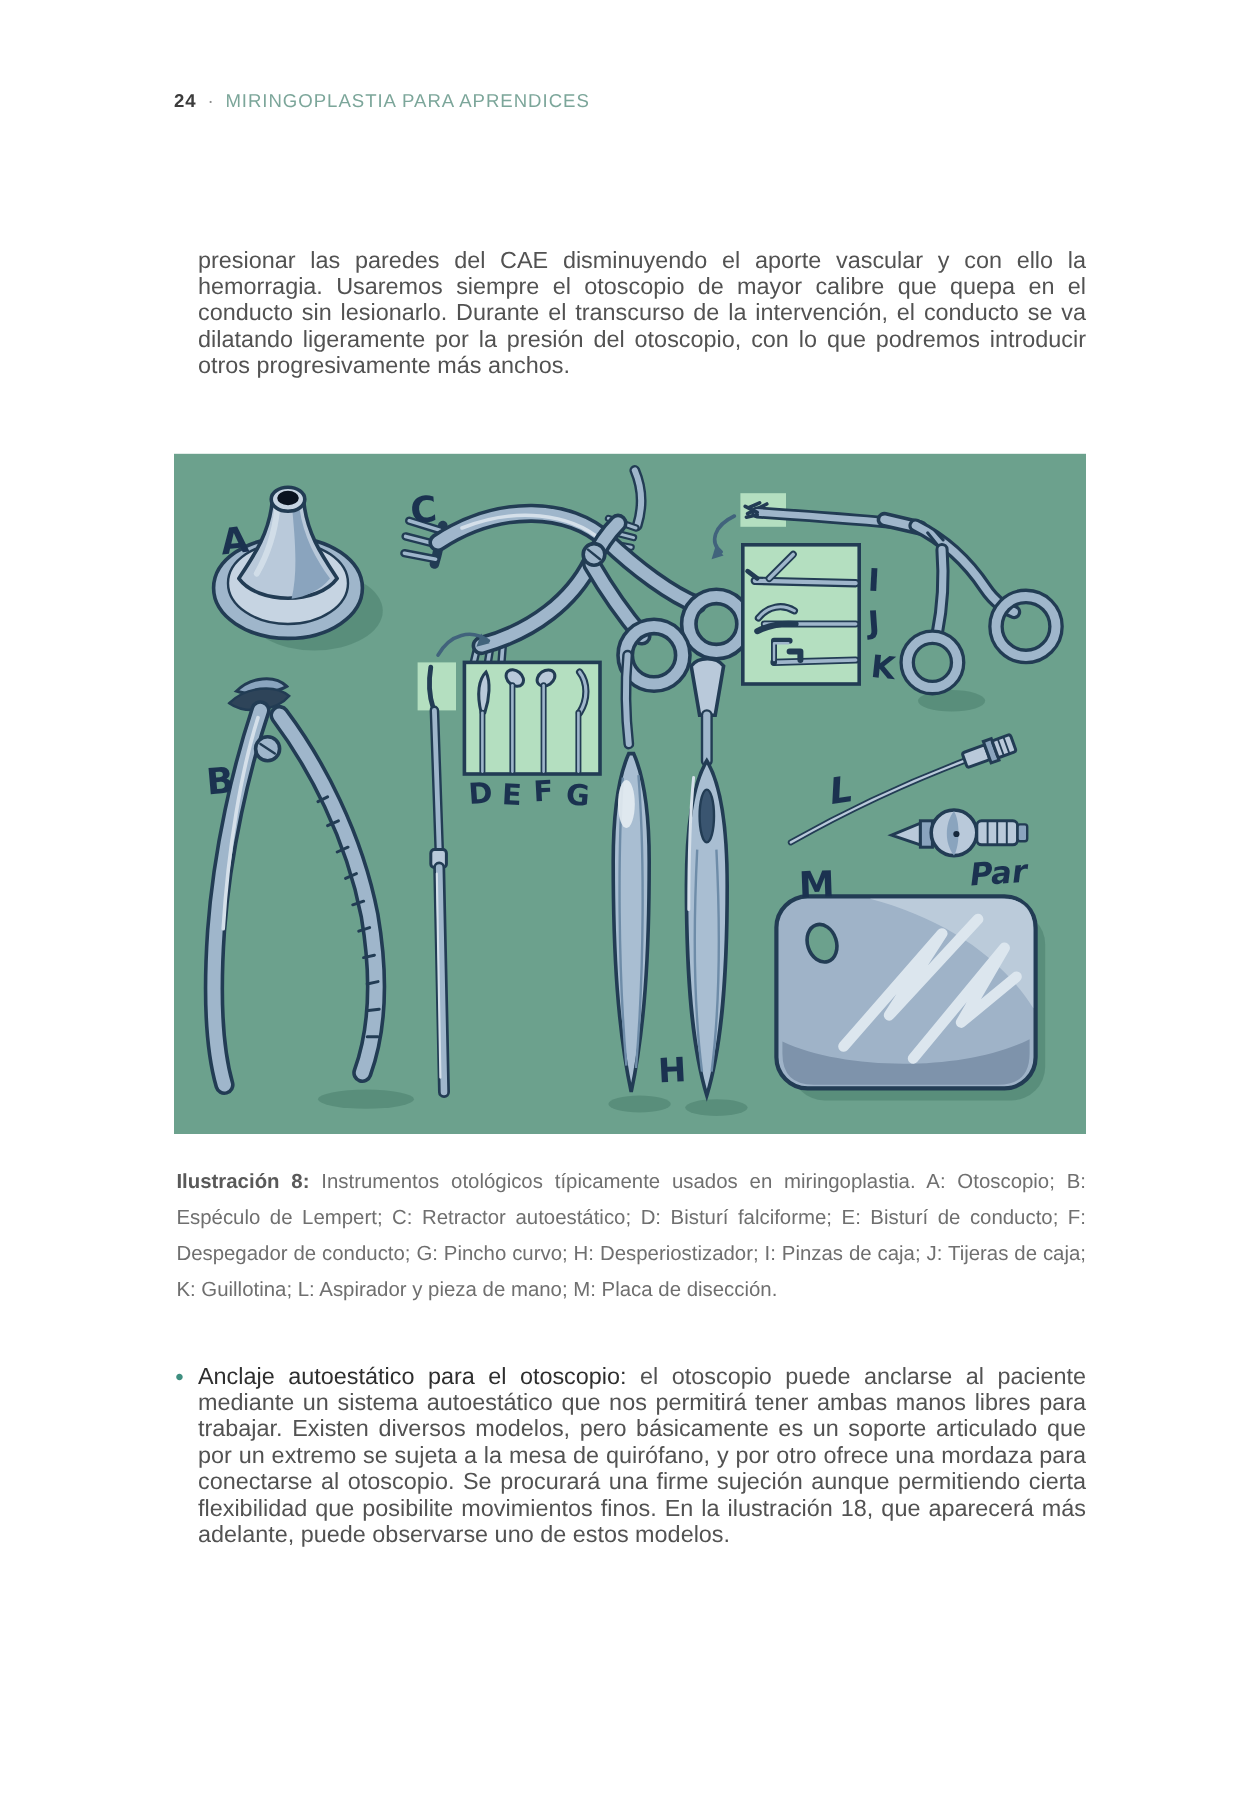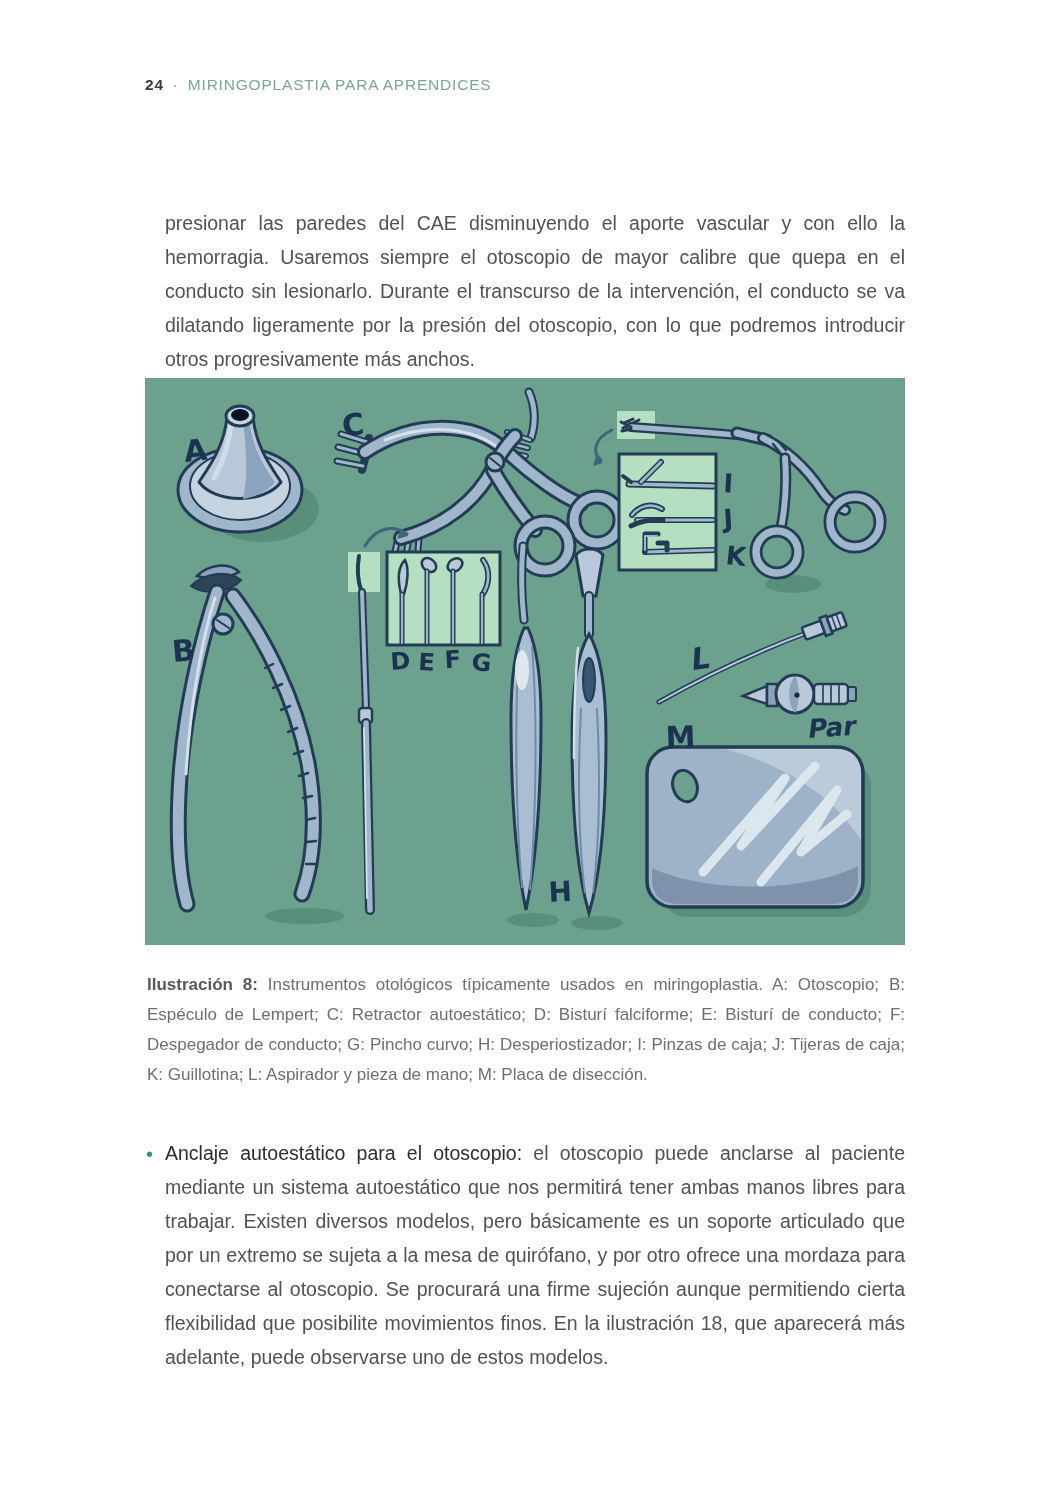--- a/index.html
+++ b/index.html
@@ -12,21 +12,21 @@
 
   
   .header{position:absolute;left:145px;top:76px;font-size:15.5px;letter-spacing:.8px;white-space:nowrap;}
   .header .num{font-weight:bold;color:#3c3c3c;}
   .header .dot{color:#8c8c8c;margin:0 9px;}
   .header .title{color:#7ca69a;}
 
   
   .para{
     position:absolute;left:165px;width:740px;
-    font-size:19.5px;line-height:34px;color:#525252;
+    font-size:19.5px;line-height:22px;color:#525252;
     text-align:justify;font-weight:400;margin-top:32px;
   }
   .para1{top:174px;}
 
   
   .figure{position:absolute;left:145px;top:378px;width:760px;height:567px;}
   .figure svg{display:block;}
 
   
   .caption{

